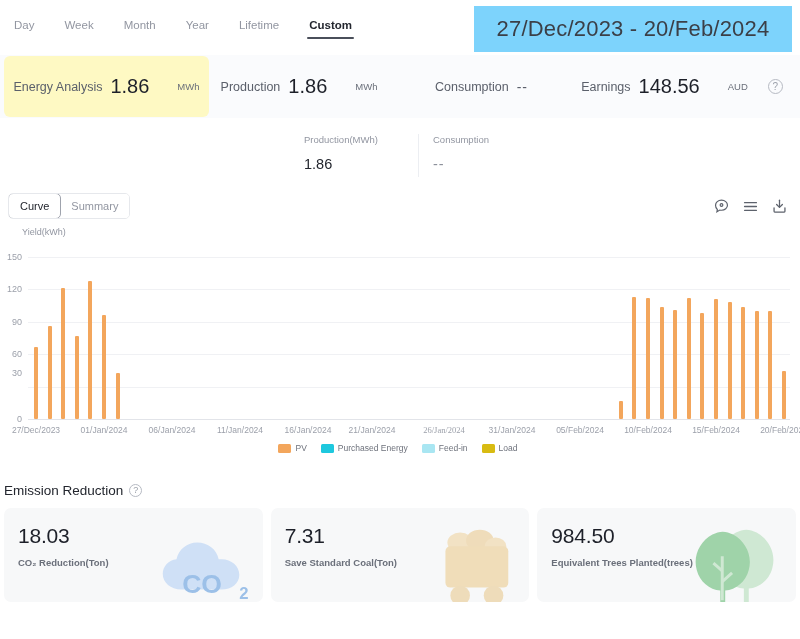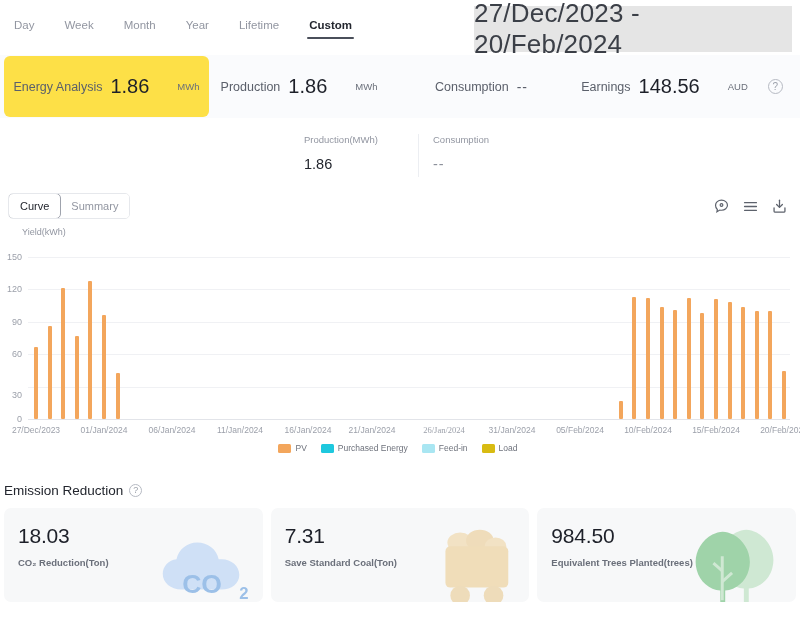--- a/index.html
+++ b/index.html
@@ -36,23 +36,23 @@
     position: absolute;
     left: 0; right: 0; bottom: 2px;
     height: 2px; background: #4a4f5a; border-radius: 2px;
   }
 
   
   .date-range {
     position: absolute;
     top: 6px; left: 474px;
     width: 318px; height: 46px;
-    background: #e5e5e5;
+    background: #7dd3fc;
     display: flex; align-items: center; justify-content: center;
-    font-size: 26px;
+    font-size: 22px;
     color: #3b3f47;
     letter-spacing: 0.2px;
     z-index: 5;
   }
 
   
   .summary-strip {
     display: flex;
     height: 63px;
     background: #fafbfd;
@@ -60,21 +60,21 @@
   }
   .summary-cell {
     display: flex;
     align-items: center;
     justify-content: center;
     gap: 8px;
     background: #fafbfd;
   }
   .summary-cell.energy {
     width: 205px;
-    background: #fde047;
+    background: #fef9c3;
     border-radius: 6px;
     margin: 1px 0 1px 4px;
   }
   .summary-cell.production { width: 180px; }
   .summary-cell.consumption { width: 185px; }
   .summary-cell.earnings { flex: 1; }
   .sum-label { font-size: 12.5px; color: #5b606b; white-space: nowrap; }
   .sum-value { font-size: 20px; color: #1d2029; white-space: nowrap; }
   .sum-unit { font-size: 9.5px; color: #6a6f7a; margin-left: 20px; }
   .sum-dash { font-size: 14px; color: #5b606b; letter-spacing: 1px; }
@@ -291,21 +291,21 @@
     </span>
   </div>
 </div>
 
 <div class="chart-wrap">
   <div class="axis-title">Yield(kWh)</div>
   <div class="plot" id="plot">
       <div class="gridline base" style="top: 162px;"></div>
       <div class="ytick" style="top: 162px;">0</div>
       <div class="gridline" style="top: 129.6px;"></div>
-      <div class="ytick" style="top: 138px;">30</div>
+      <div class="ytick" style="top: 116px;">30</div>
       <div class="gridline" style="top: 97.2px;"></div>
       <div class="ytick" style="top: 97.2px;">60</div>
       <div class="gridline" style="top: 64.8px;"></div>
       <div class="ytick" style="top: 64.8px;">90</div>
       <div class="gridline" style="top: 32.4px;"></div>
       <div class="ytick" style="top: 32.4px;">120</div>
       <div class="gridline" style="top: 0px;"></div>
       <div class="ytick" style="top: 0px;">150</div>
       <div class="xtick" style="left: 8px; text-align: right;">27/Dec/2023</div>
       <div class="xtick" style="left: 76px;">01/Jan/2024</div>

